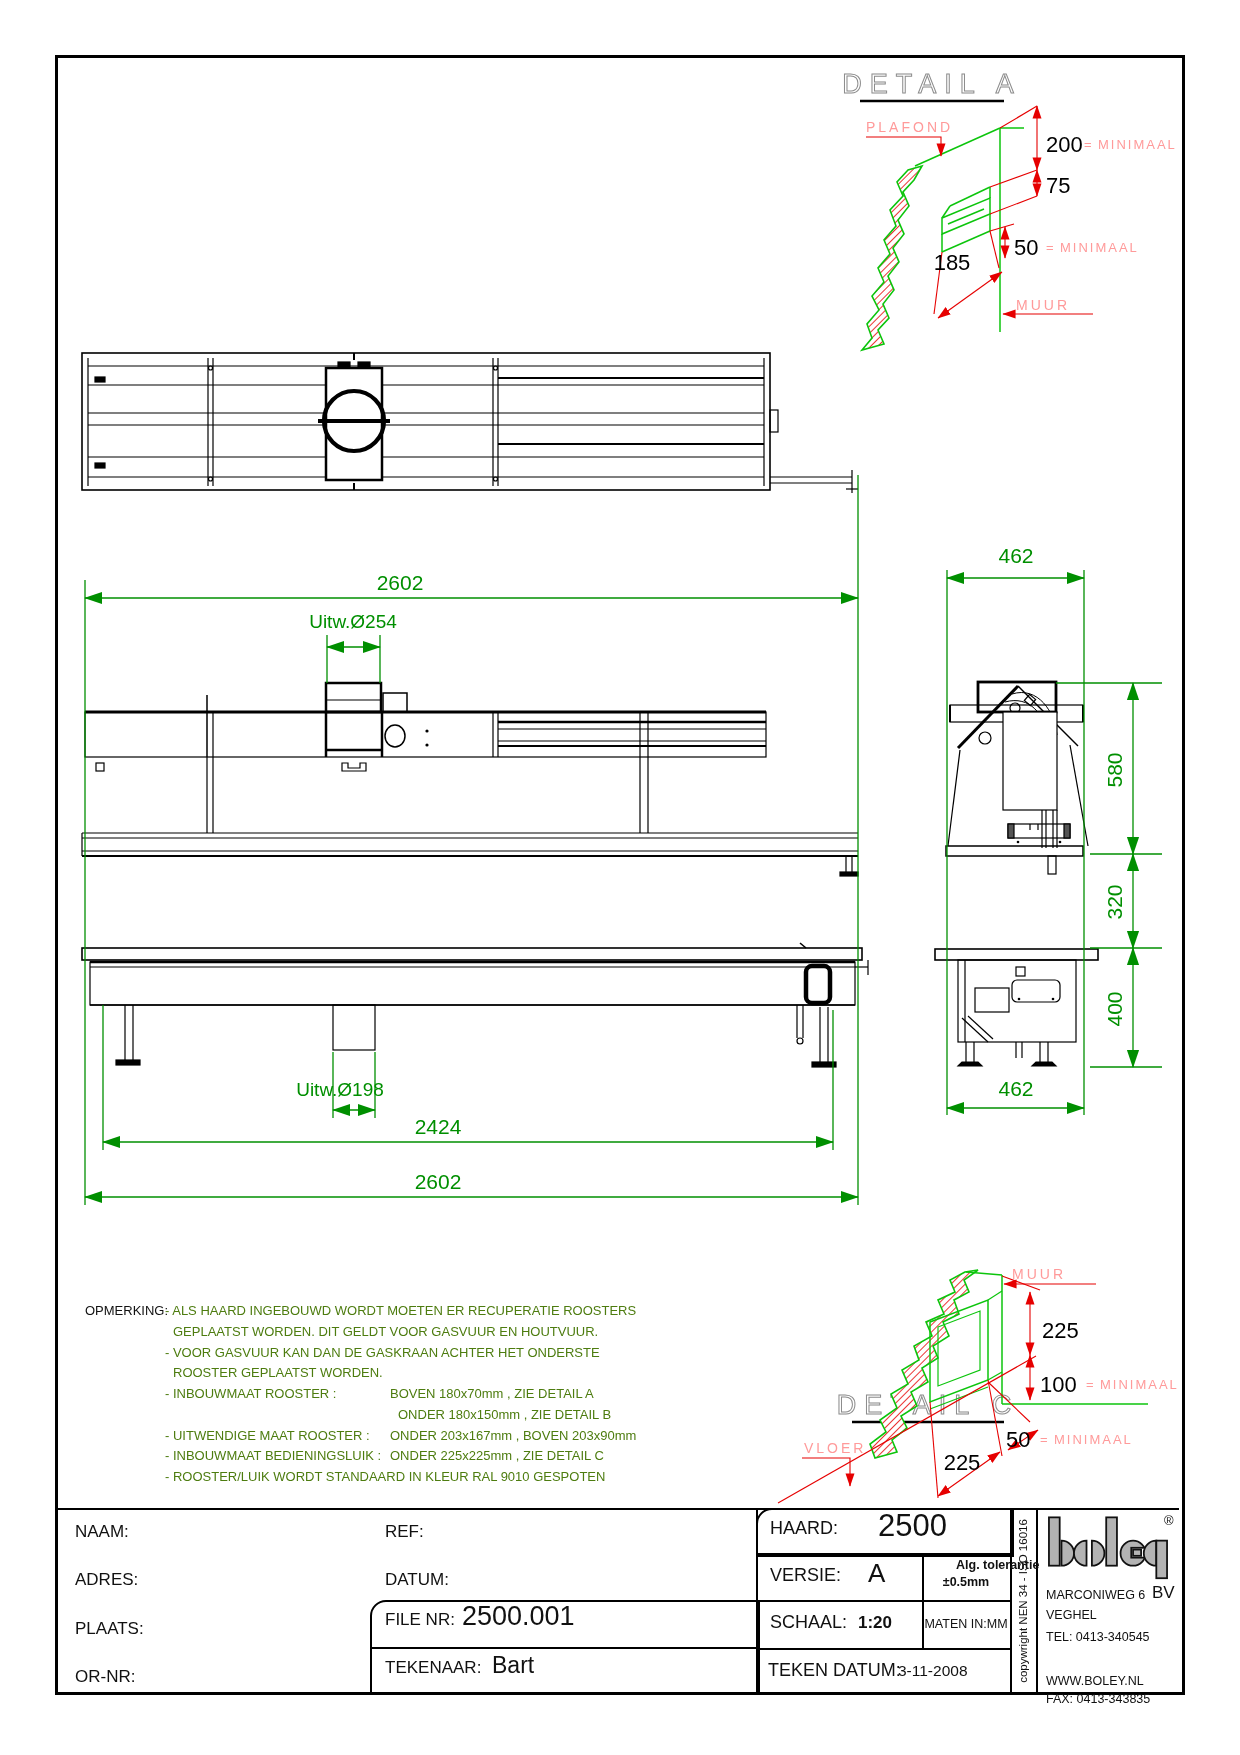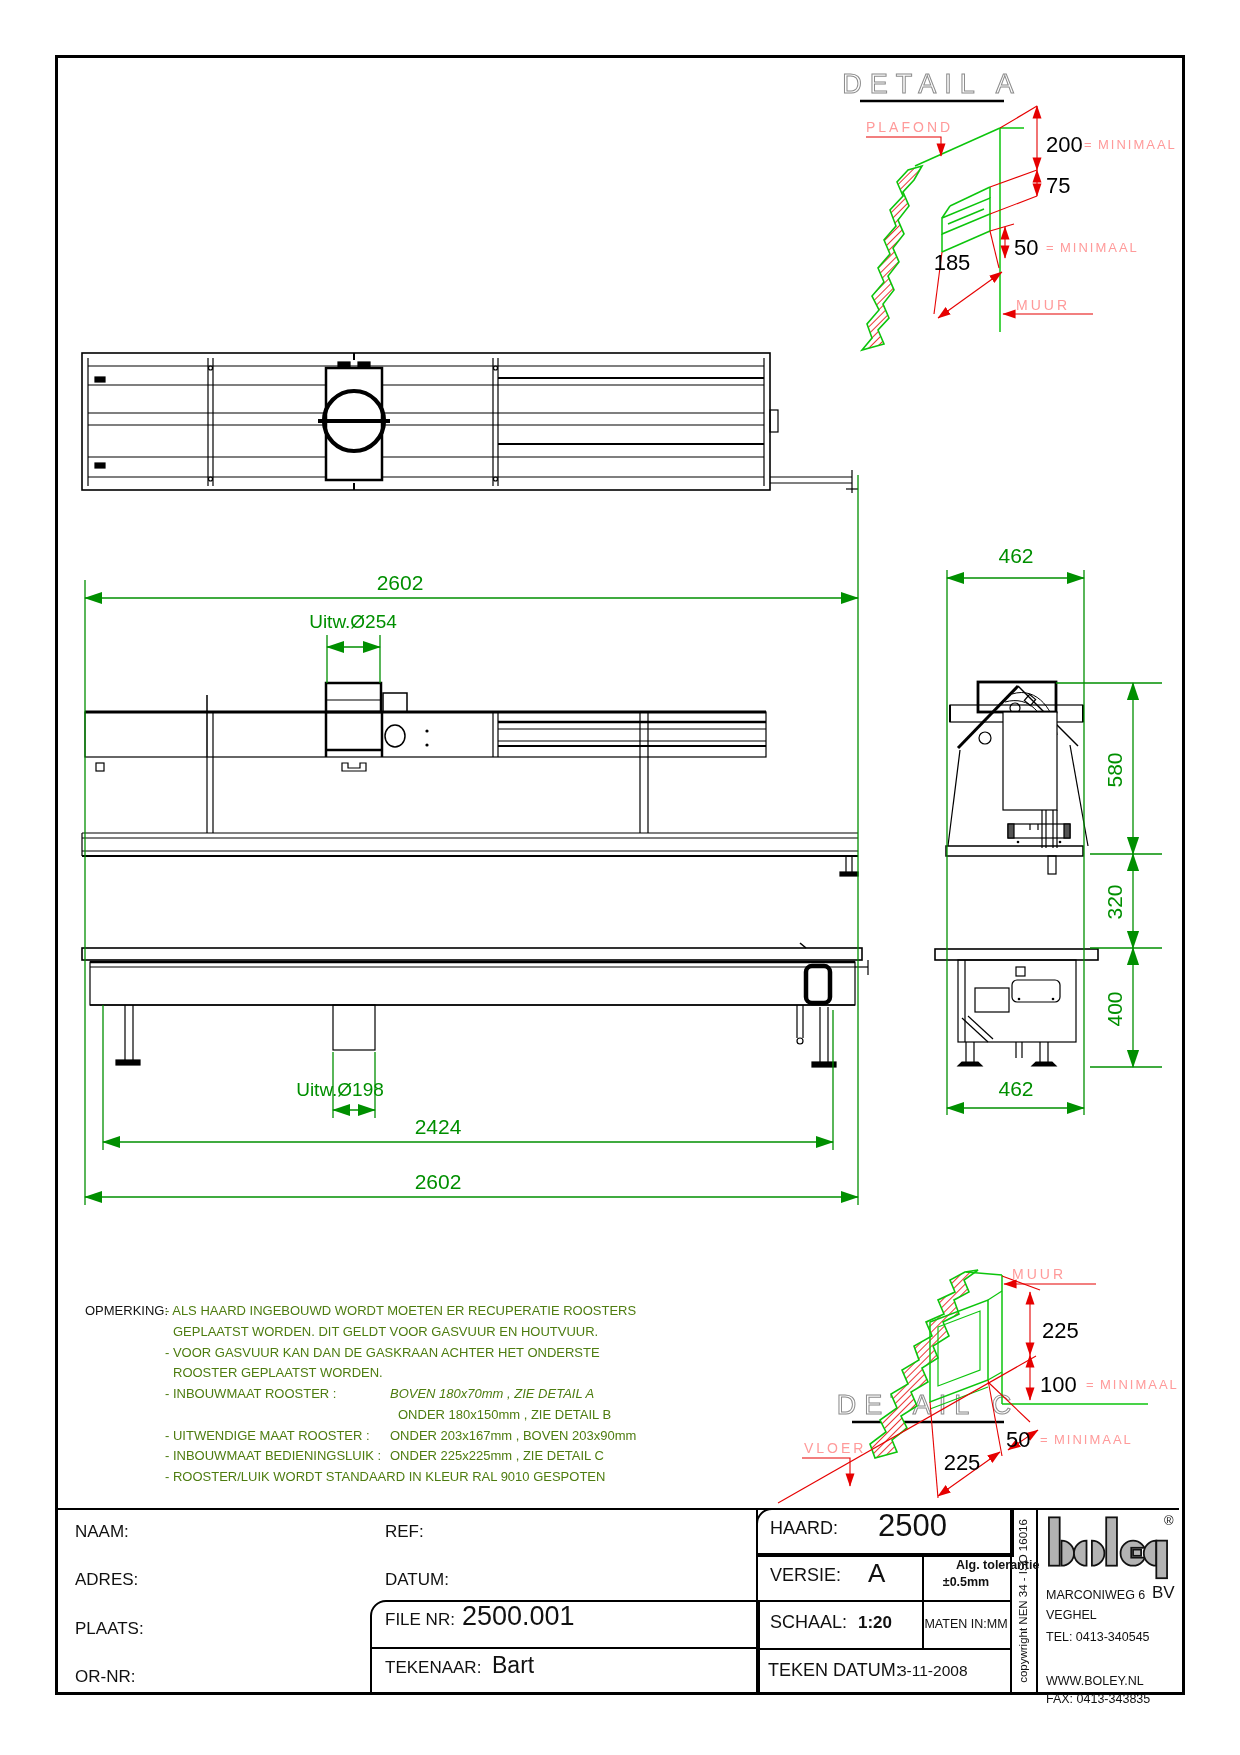--- a/index.html
+++ b/index.html
@@ -338,21 +338,21 @@
     </g>
   </svg>
 
   <div>
     <span class="abs note-head" style="left:85px;top:1303px;">OPMERKING:</span>
     <span class="abs note" style="left:165px;top:1303px;">- ALS HAARD INGEBOUWD WORDT MOETEN ER RECUPERATIE ROOSTERS</span>
     <span class="abs note" style="left:173px;top:1324px;">GEPLAATST WORDEN. DIT GELDT VOOR GASVUUR EN HOUTVUUR.</span>
     <span class="abs note" style="left:165px;top:1345px;">- VOOR GASVUUR KAN DAN DE GASKRAAN ACHTER HET ONDERSTE</span>
     <span class="abs note" style="left:173px;top:1365px;">ROOSTER GEPLAATST WORDEN.</span>
     <span class="abs note" style="left:165px;top:1386px;">- INBOUWMAAT ROOSTER :</span>
-    <span class="abs note" style="left:390px;top:1386px;font-style:italic;">BOVEN 180x70mm , ZIE DETAIL A</span>
+    <span class="abs note" style="left:390px;top:1386px;">BOVEN 180x70mm , ZIE DETAIL A</span>
     <span class="abs note" style="left:398px;top:1407px;">ONDER 180x150mm , ZIE DETAIL B</span>
     <span class="abs note" style="left:165px;top:1428px;">- UITWENDIGE MAAT ROOSTER :</span>
     <span class="abs note" style="left:390px;top:1428px;">ONDER 203x167mm , BOVEN 203x90mm</span>
     <span class="abs note" style="left:165px;top:1448px;">- INBOUWMAAT BEDIENINGSLUIK :</span>
     <span class="abs note" style="left:390px;top:1448px;">ONDER 225x225mm , ZIE DETAIL C</span>
     <span class="abs note" style="left:165px;top:1469px;">- ROOSTER/LUIK WORDT STANDAARD IN KLEUR RAL 9010 GESPOTEN</span>
   </div>
 
   <div>
 

